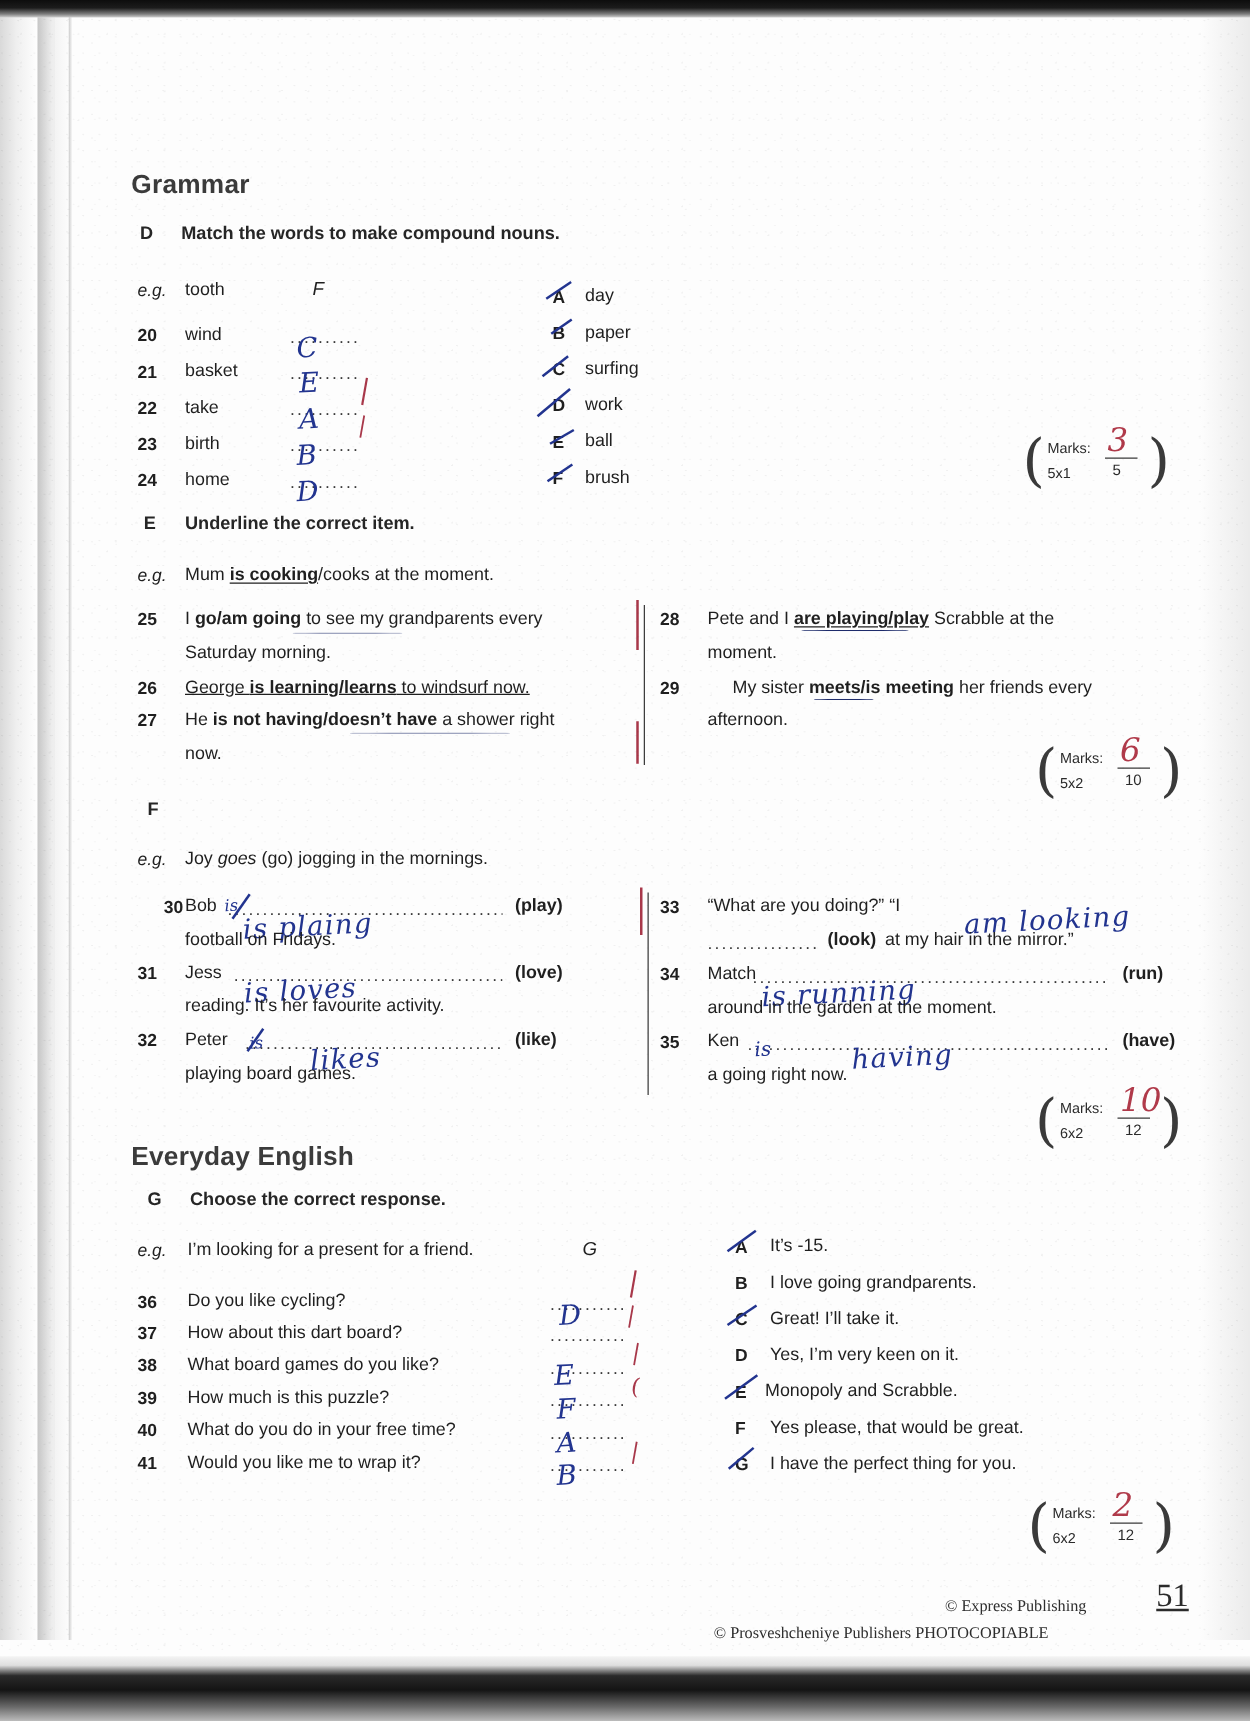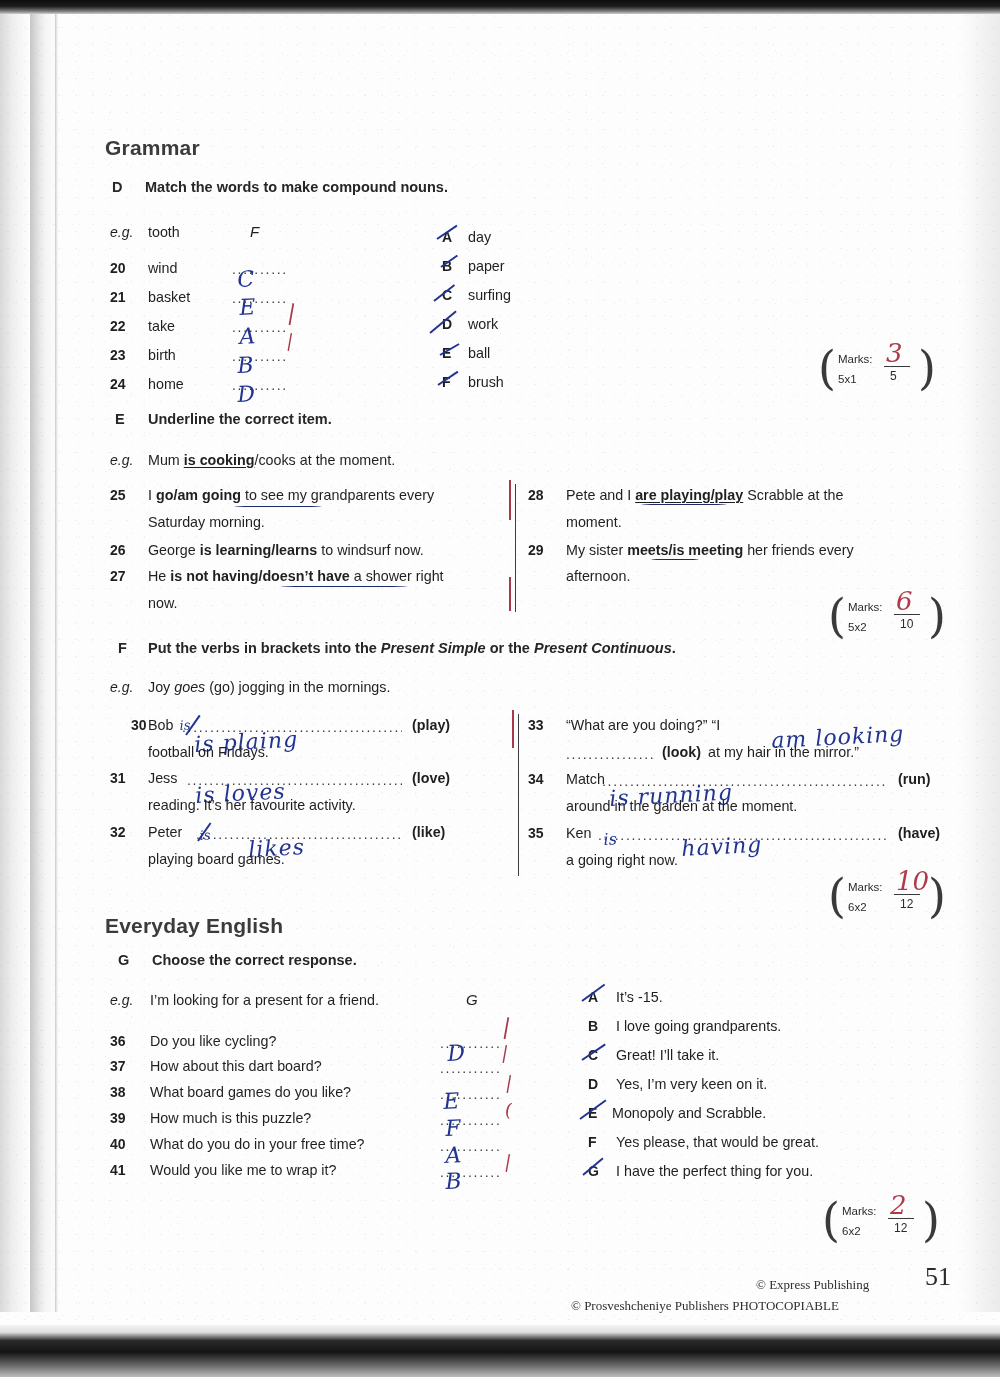--- a/index.html
+++ b/index.html
@@ -176,20 +176,21 @@
   }
 
   
   .foot{
     position:absolute; font-size:13px; color:#2e2e2e;
     font-family:"Liberation Serif", serif; white-space:nowrap;
   }
   #pageno{
     position:absolute; font-size:26px; color:#2b2b2b;
     font-family:"Liberation Serif", serif;
+    text-decoration:underline;
   }
 </style>
 </head>
 <body>
 
 <div id="scan-left-gutter"></div>
 <div id="scan-spine-shadow"></div>
 <div id="scan-page-edge"></div>
 <div id="scan-right-fade"></div>
 
@@ -275,21 +276,21 @@
   </div>
 
   <div class="num" style="left:110px; top:475px;">25</div>
   <div class="txt" style="left:148px; top:475px;">
     <span>I </span><b>go/am going</b><span> to see my grandparents every</span>
   </div>
   <div class="ul-pen" style="left:234px; top:494px; width:88px;"></div>
   <div class="txt" style="left:148px; top:502px;">Saturday morning.</div>
 
   <div class="num" style="left:110px; top:530px;">26</div>
-  <div class="txt" style="left:148px; top:530px;">
+  <div class="txt" style="left:148px; top:530px;text-decoration:underline;">
     <span>George </span><b>is learning/learns</b><span> to windsurf now.</span>
   </div>
 
   <div class="num" style="left:110px; top:556px;">27</div>
   <div class="txt" style="left:148px; top:556px;">
     <span>He </span><b>is not having/doesn’t have</b><span> a shower right</span>
   </div>
   <div class="ul-pen" style="left:280px; top:574px; width:128px;"></div>
   <div class="txt" style="left:148px; top:583px;">now.</div>
 
@@ -298,40 +299,37 @@
   <div class="divider-red" style="left:509px; top:565px; height:34px;"></div>
 
   <div class="num" style="left:528px; top:475px;">28</div>
   <div class="txt" style="left:566px; top:475px;">
     <span>Pete and I </span><b><u>are playing/play</u></b><span> Scrabble at the</span>
   </div>
   <div class="ul-pen" style="left:641px; top:492px; width:86px;"></div>
   <div class="txt" style="left:566px; top:502px;">moment.</div>
 
   <div class="num" style="left:528px; top:530px;">29</div>
-  <div class="txt" style="left:566px; top:530px;">
+  <div class="txt" style="left:586px; top:530px;">
     <span>My sister </span><b>meets/is meeting</b><span> her friends every</span>
   </div>
   <div class="ul-pen" style="left:651px; top:547px; width:48px;"></div>
   <div class="txt" style="left:566px; top:556px;">afternoon.</div>
 
   <div class="marks" style="left:828px; top:578px;">
     <span class="paren l">(</span>
     <span class="paren r">)</span>
     <span class="mlabel">Marks:</span>
     <span class="mmult">5x2</span>
     <span class="mbar"></span>
     <span class="mtotal">10</span>
     <span class="mscore">6</span>
   </div>
 
   <div class="ex-letter" style="left:118px; top:628px;">F</div>
-  <div class="ex-rubric" style="left:148px; top:628px;">
-    <span>Put the verbs in brackets into the </span><i>Present Simple</i><span> or the </span><i>Present Continuous</i><span>.</span>
-  </div>
 
   <div class="eg" style="left:110px; top:667px;">e.g.</div>
   <div class="txt" style="left:148px; top:667px;">
     <span>Joy </span><i>goes</i><span> (go) jogging in the mornings.</span>
   </div>
 
   <div class="num" style="left:110px; top:705px;margin-left:21px;">30</div>
   <div class="txt" style="left:148px; top:705px;">Bob</div>
   <div class="dots" style="left:182px; top:707px; width:220px;">........................................</div>
   <div class="txt" style="left:412px; top:705px; font-weight:bold;">(play)</div>

